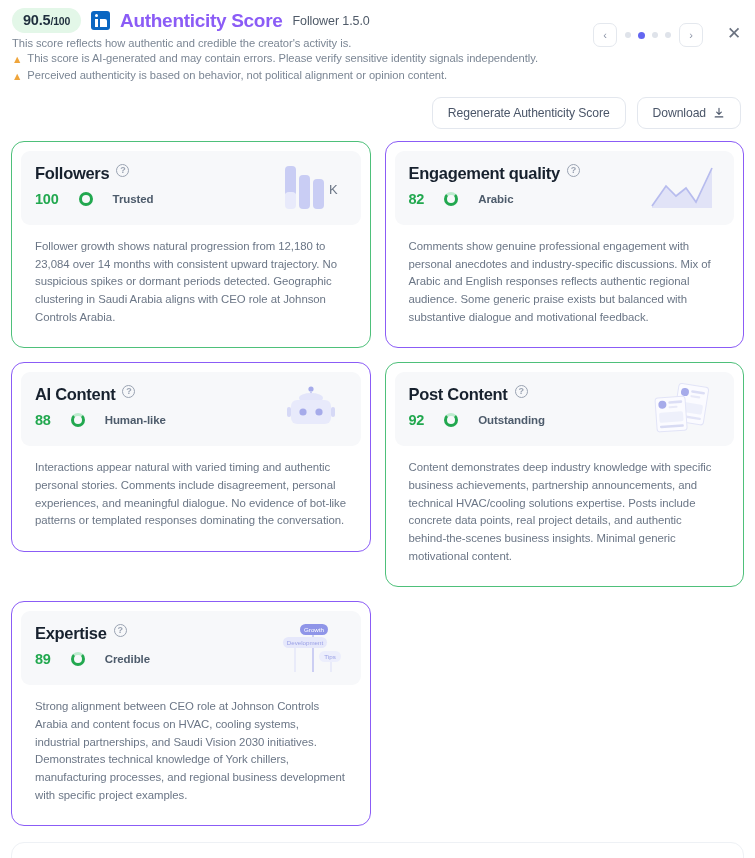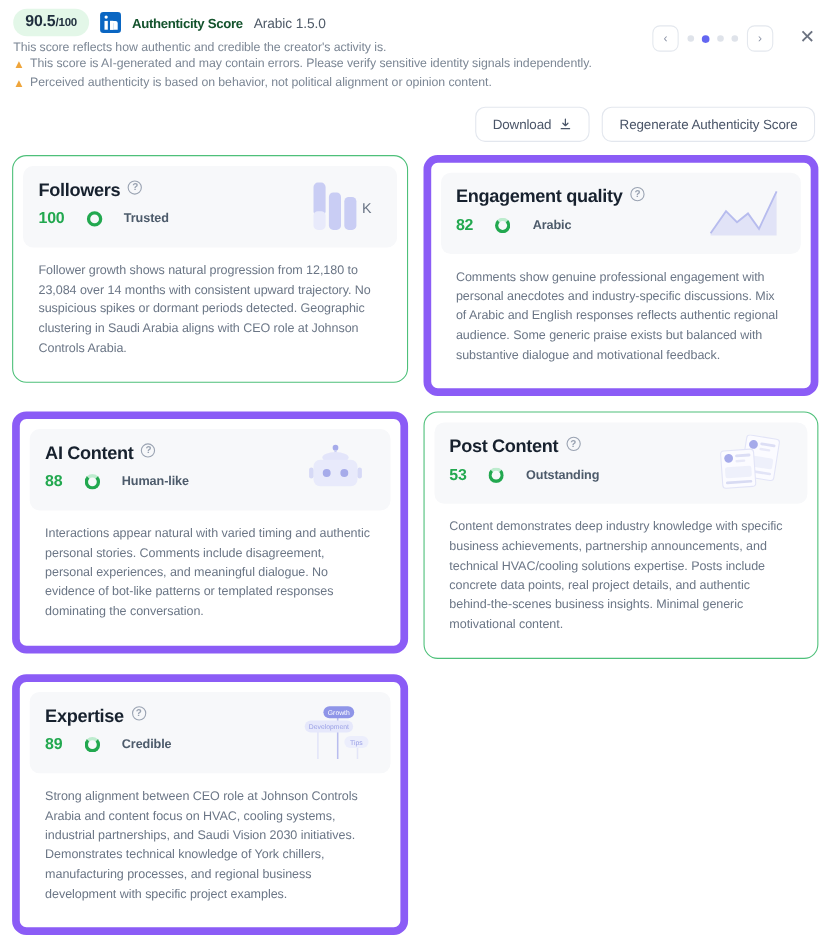--- a/index.html
+++ b/index.html
@@ -57,23 +57,23 @@
     border-radius: 2px 2px 0 0;
   }
   .li-n::after {
     content:"";
     position:absolute;
     left: 0; top: 2.5px;
     width: 2.8px; height: 5.5px;
     background: #0a66c2;
   }
   .app-title {
-    font-size: 12px;
-    font-weight: 700;
-    color: #14532d;
+    font-size: 19px;
+    font-weight: 700;
+    color: #8b5cf6;
     letter-spacing: -0.3px;
   }
   .app-version {
     font-size: 12.5px;
     color: #4f5a68;
     font-weight: 400;
     letter-spacing: -0.1px;
   }
   .subtitle {
     margin-top: 4px;
@@ -158,21 +158,21 @@
 
   
   .grid {
     display: grid;
     grid-template-columns: 1fr 1fr;
     gap: 14px;
     padding: 12px 11px 0 11px;
   }
   .card {
     background: #fff;
-    border: 7px solid #8b5cf6;
+    border: 1px solid #8b5cf6;
     border-radius: 13px;
     padding: 9px;
     align-self: start;
   }
   .card.highlight { border: 1.4px solid #4ec07a; }
   .card-head {
     background: #f7f8fa;
     border-radius: 9px;
     padding: 13px 14px 12px 14px;
     position: relative;
@@ -263,21 +263,21 @@
 
   <div class="header">
     <div class="header-top">
       <div class="score-badge">
         <span>90.5</span><span class="denom">/100</span>
       </div>
       <div class="li-logo">
           <span class="li-n"></span>
         </div>
       <div class="app-title">Authenticity Score</div>
-      <div class="app-version">Arabic 1.5.0</div>
+      <div class="app-version">Follower 1.5.0</div>
     </div>
     <div class="subtitle">This score reflects how authentic and credible the creator's activity is.</div>
     <div class="warn-row">
       <span class="warn-icon">▲</span>
       <span>This score is AI-generated and may contain errors. Please verify sensitive identity signals independently.</span>
     </div>
     <div class="warn-row">
       <span class="warn-icon">▲</span>
       <span>Perceived authenticity is based on behavior, not political alignment or opinion content.</span>
     </div>
@@ -290,28 +290,28 @@
       <span class="dot active"></span>
       <span class="dot"></span>
       <span class="dot"></span>
     </div>
     <div class="nav-btn">›</div>
   </div>
   <div class="close-x">✕</div>
 
   <div class="actions">
     <button class="btn">
+      <span>Regenerate Authenticity Score</span>
+    </button>
+    <button class="btn">
       <span>Download</span>
       <svg width="12" height="12" viewBox="0 0 14 14">
         <path d="M7 1.5v7M7 8.5 4.3 5.9M7 8.5l2.7-2.6" stroke="#4a5568" stroke-width="1.3" fill="none" stroke-linecap="round"></path>
         <path d="M2.6 11.6h8.8" stroke="#4a5568" stroke-width="1.4" stroke-linecap="round"></path>
       </svg>
-    </button>
-    <button class="btn">
-      <span>Regenerate Authenticity Score</span>
     </button>
   </div>
 
   <div class="grid">
 
     <div class="card highlight">
       <div class="card-head">
         <div class="card-title">
           <span>Followers</span>
           <span class="help-icon">?</span>
@@ -382,21 +382,21 @@
       <div class="card-body">Interactions appear natural with varied timing and authentic personal stories. Comments include disagreement, personal experiences, and meaningful dialogue. No evidence of bot-like patterns or templated responses dominating the conversation.</div>
     </div>
 
     <div class="card highlight">
       <div class="card-head">
         <div class="card-title">
           <span>Post Content</span>
           <span class="help-icon">?</span>
         </div>
         <div class="card-score">
-          <span class="score-num">53</span>
+          <span class="score-num">92</span>
           <span class="ring"></span>
           <span class="score-label">Outstanding</span>
         </div>
         <div class="card-art">
           <svg width="76" height="52" viewBox="0 0 76 52">
             <g transform="rotate(9 44 22)">
               <rect x="30" y="2" width="30" height="38" rx="3" fill="#fbfbff" stroke="#e2e4f7"></rect>
               <circle cx="37" cy="10" r="4" fill="#a6abea"></circle>
               <rect x="43" y="7" width="14" height="2.6" rx="1.3" fill="#dcdef5"></rect>
               <rect x="43" y="12" width="10" height="2.2" rx="1.1" fill="#e8e9f8"></rect>

